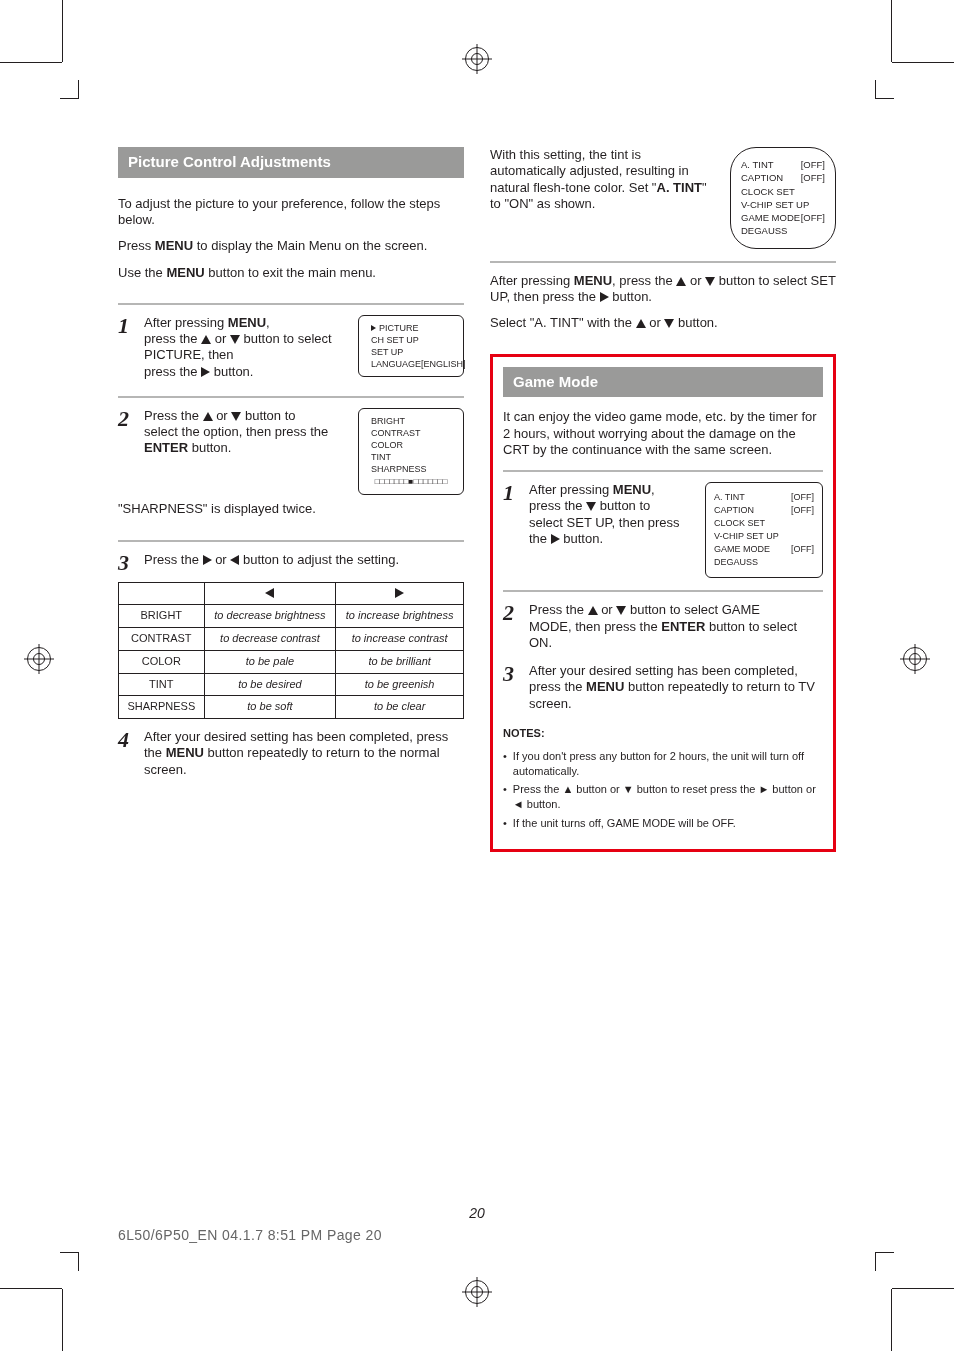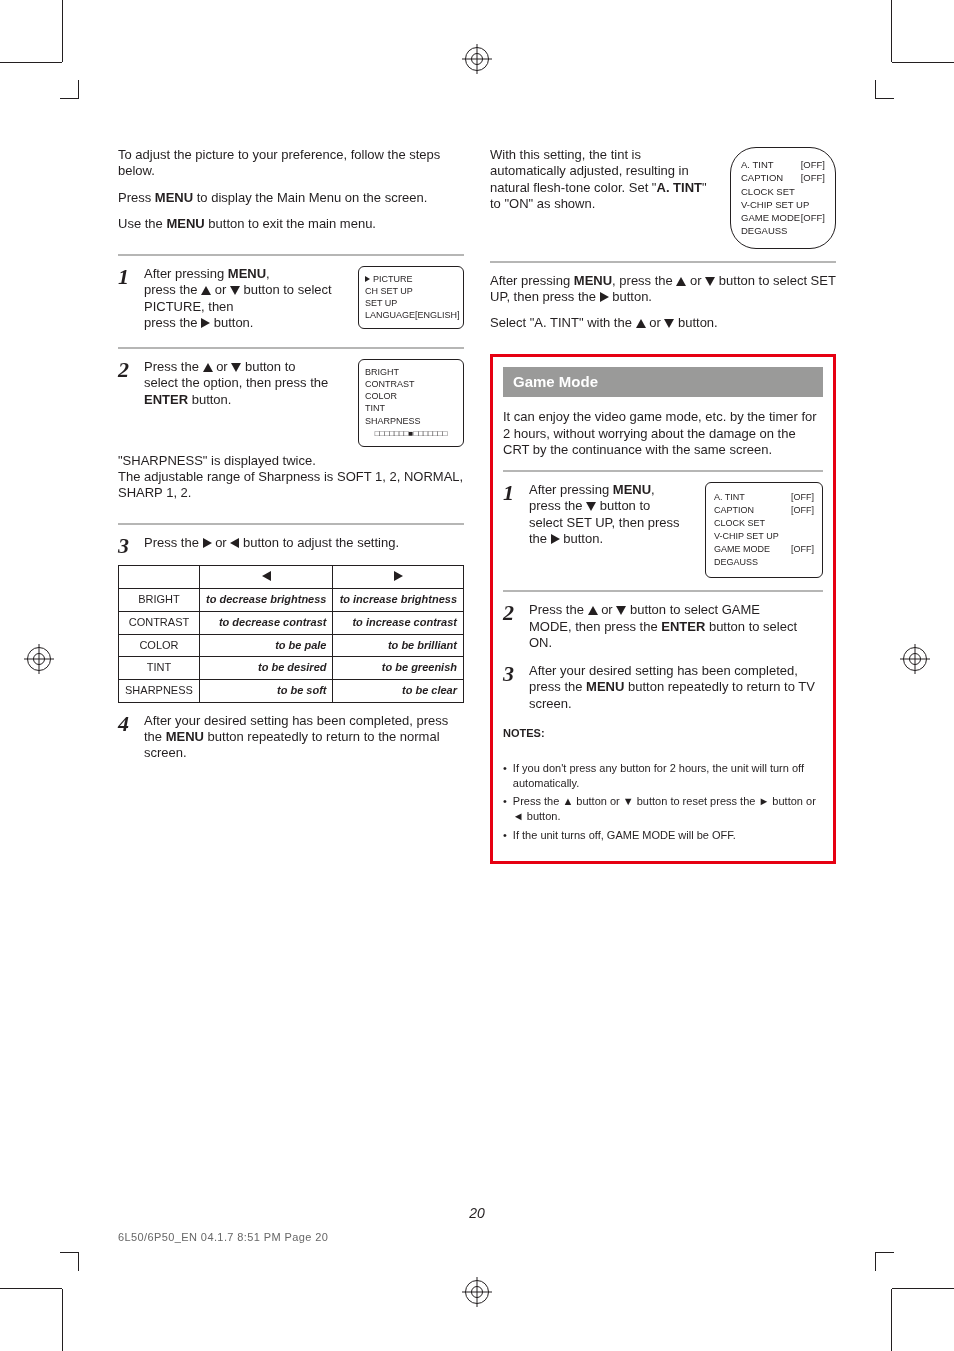--- a/index.html
+++ b/index.html
@@ -121,21 +121,21 @@
     align-items: flex-start;
   }
   .small-block .txt-col { flex: 1; }
 
   
   .osd {
     border: 1px solid var(--text);
     border-radius: 6px;
     font-size: 9px;
     line-height: 1.35;
-    padding: 6px 6px;
+    padding: 6px 12px;
     background: #fff;
     width: 106px;
     box-sizing: border-box;
   }
   .osd .row { display: flex; justify-content: space-between; white-space: nowrap; }
   .osd .row .l { display: flex; align-items: center; gap: 3px; }
   .osd .triangle-right-sm {
     width: 0; height: 0;
     border-top: 3px solid transparent;
     border-bottom: 3px solid transparent;
@@ -166,21 +166,21 @@
     width: 100%;
     font-size: 11px;
     margin-top: 4px;
   }
   table.tbl th, table.tbl td {
     border: 1px solid var(--text);
     padding: 4px 6px;
     text-align: center;
     vertical-align: middle;
   }
-  table.tbl .ital { font-style: italic; font-weight: bold; text-align: right; }
+  table.tbl .ital { font-style: italic; font-weight: normal; }
 
   
   .osd-tint {
     border: 1px solid var(--text);
     border-radius: 26px;
     font-size: 9.5px;
     line-height: 1.4;
     padding: 10px 10px;
     background: #fff;
     width: 106px;
@@ -226,21 +226,21 @@
     bottom: 130px;
     width: 100%;
     text-align: center;
     font-size: 14px;
     font-style: italic;
   }
   .job-line {
     position: absolute;
     bottom: 108px;
     left: 118px;
-    font-size: 11px;
+    font-size: 14px;
     letter-spacing: 0.4px;
     color: #666;
   }
 
   
   .corner-frame {
     position: absolute;
     width: 18px; height: 18px;
     border: 1px solid var(--text);
     border-right: none;
@@ -283,20 +283,21 @@
       <span class="circ c-in"></span>
     </div>
   <div class="reg reg-right">
       <span class="circ c-out"></span>
       <span class="circ c-in"></span>
     </div>
 
   <div class="content">
 
     <div class="col">
+      <div class="banner">Picture Control Adjustments</div>
 
       <div class="para">To adjust the picture to your preference, follow the steps below.</div>
       <div class="para">
         <span>Press </span><span class="bold">MENU</span><span> to display the Main Menu on the screen.</span>
       </div>
       <div class="para">
         <span>Use the </span><span class="bold">MENU</span><span> button to exit the main menu.</span>
       </div>
 
       <div class="sep"></div>
@@ -362,21 +363,20 @@
           <div class="row">
               <span>SHARPNESS</span>
             </div>
           <div class="bar">□□□□□□□■□□□□□□□</div>
         </div>
       </div>
 
       <div style="height:6px"></div>
       <div class="para">
         <span>"SHARPNESS" is displayed twice.</span><br>
-        <span>The adjustable range of Sharpness is SOFT 1, 2, NORMAL, SHARP 1, 2.</span>
       </div>
 
       <div class="sep"></div>
 
       <div class="step">
         <div class="num">3</div>
         <div class="txt">
           <span>Press the </span><span class="glyph-right"></span><span> or </span><span class="glyph-left"></span><span> button to adjust the setting.</span>
         </div>
       </div>
@@ -526,21 +526,21 @@
         <div class="step">
           <div class="num">3</div>
           <div class="txt">
             <span>After your desired setting has been completed, press the </span><span class="bold">MENU</span><span> button repeatedly to return to TV screen.</span>
           </div>
         </div>
 
         <div style="height:10px"></div>
 
         <div class="note-block">
-          <div class="bold" style="margin-bottom:20px;">NOTES:</div>
+          <div class="bold" style="margin-bottom:8px;">NOTES:</div>
           <div class="bullet">
               <span>If you don't press any button for 2 hours, the unit will turn off automatically.</span>
             </div>
           <div class="bullet">
               <span>Press the ▲ button or ▼ button to reset press the ► button or ◄ button.</span>
             </div>
           <div class="bullet">
               <span>If the unit turns off, GAME MODE will be OFF.</span>
             </div>
         </div>

